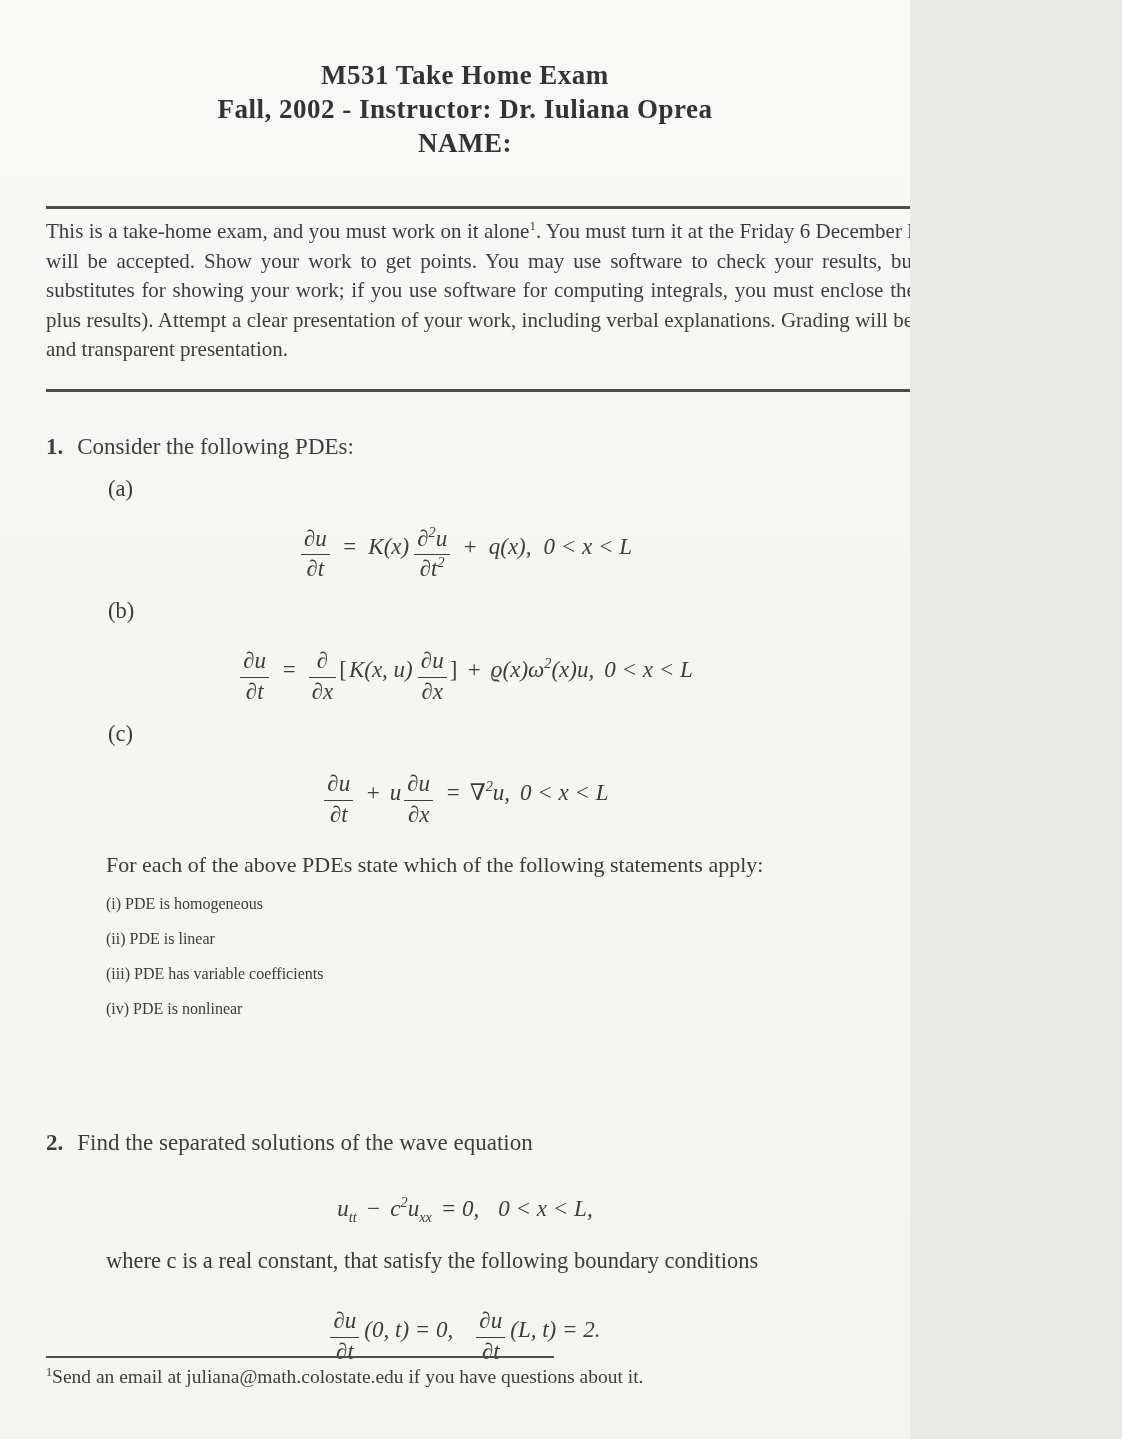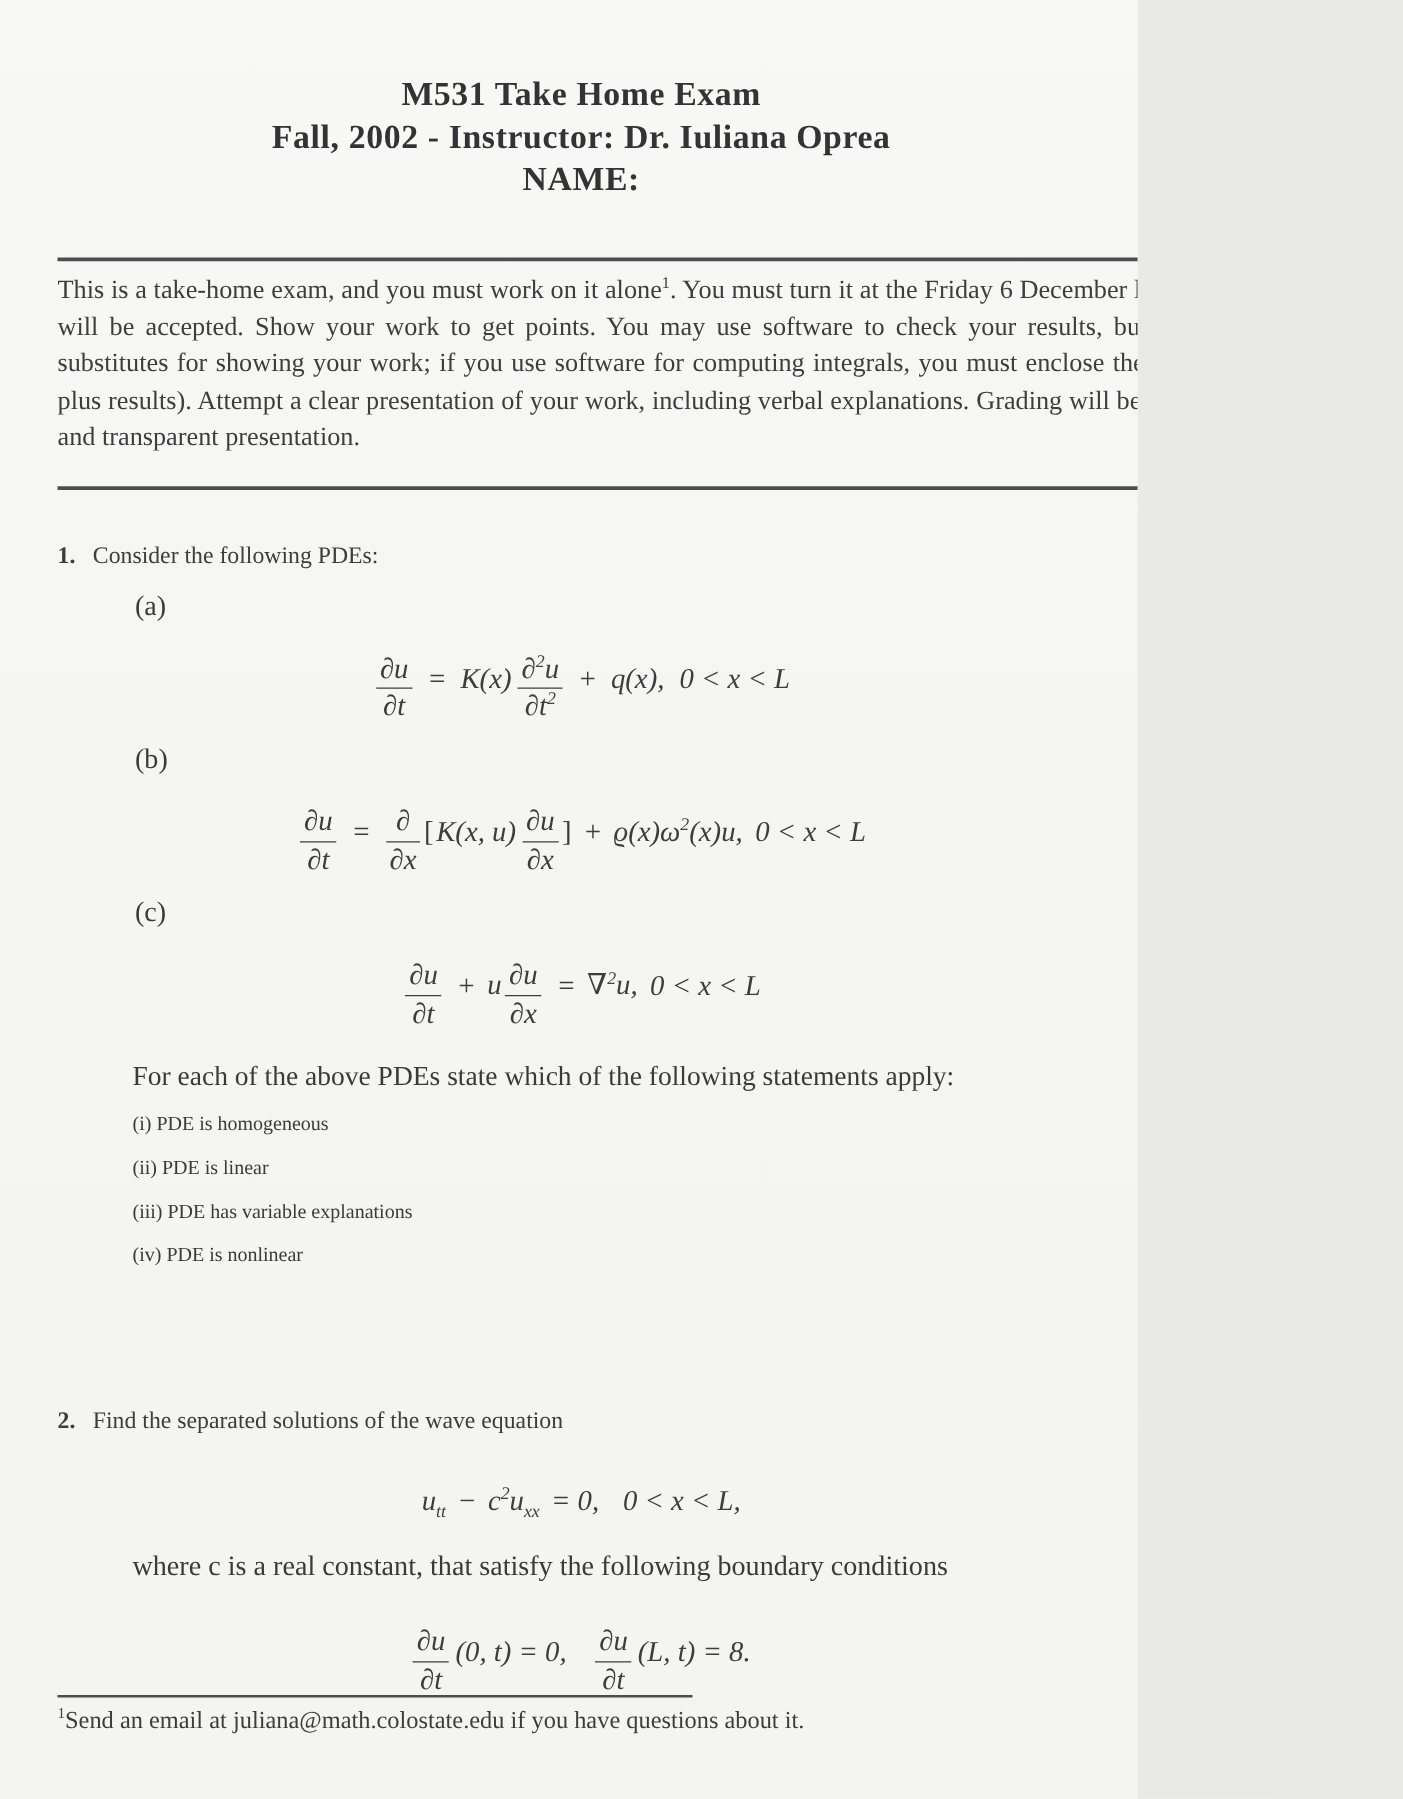--- a/index.html
+++ b/index.html
@@ -47,21 +47,21 @@
     width: 1052px;
     font-size: 21px;
     line-height: 29.5px;
     text-align: justify;
     color: #3d3d3f;
   }
   sup { font-size: 62%; vertical-align: super; line-height: 0; }
   sub { font-size: 62%; vertical-align: sub; line-height: 0; }
   
   .q-head {
-    font-size: 19px;
+    font-size: 23px;
     color: #3d3d3f;
   }
   .q1-head { margin-top: 42px; }
   .q2-head { margin-top: 112px; }
   .q-num { font-weight: bold; margin-right: 14px; }
   .item-label {
     margin: 16px 0 0 62px;
     font-size: 22.5px;
   }
   .statement {
@@ -158,35 +158,35 @@
   <div class="item-label">(c)</div>
 
   <div class="equation display">
     <span class="frac"><span class="num">∂u</span><span class="den">∂t</span></span><span class="op">+</span><span>u</span><span class="frac"><span class="num">∂u</span><span class="den">∂x</span></span><span class="op">=</span><span>∇</span><sup>2</sup><span>u,</span><span class="range">0 &lt; x &lt; L</span>
   </div>
 
   <div class="followup">For each of the above PDEs state which of the following statements apply:</div>
 
   <div class="statement">(i) PDE is homogeneous</div>
   <div class="statement">(ii) PDE is linear</div>
-  <div class="statement">(iii) PDE has variable explanations</div>
+  <div class="statement">(iii) PDE has variable coefficients</div>
   <div class="statement">(iv) PDE is nonlinear</div>
 
   <div class="q-head q2-head">
     <span class="q-num">2.</span><span>Find the separated solutions of the wave equation</span>
   </div>
 
   <div class="equation display" style="margin-top:40px;">
     <span>u</span><sub>tt</sub><span class="op">−</span><span>c</span><sup>2</sup><span>u</span><sub>xx</sub><span class="op">= 0,</span><span class="range">0 &lt; x &lt; L,</span>
   </div>
 
   <div class="where-line">where c is a real constant, that satisfy the following boundary conditions</div>
 
   <div class="equation display" style="margin-top:34px;">
-    <span class="frac"><span class="num">∂u</span><span class="den">∂t</span></span><span class="tok">(0, t) = 0,</span><span class="op"></span><span class="frac"><span class="num">∂u</span><span class="den">∂t</span></span><span class="tok">(L, t) = 8.</span>
+    <span class="frac"><span class="num">∂u</span><span class="den">∂t</span></span><span class="tok">(0, t) = 0,</span><span class="op"></span><span class="frac"><span class="num">∂u</span><span class="den">∂t</span></span><span class="tok">(L, t) = 2.</span>
   </div>
 
   <div class="footnote">
     <hr class="footnote-rule">
     <div class="footnote-text"><sup>1</sup><span>Send an email at juliana@math.colostate.edu if you have questions about it.</span></div>
   </div>
 
 </div>
 
 </body></html>

